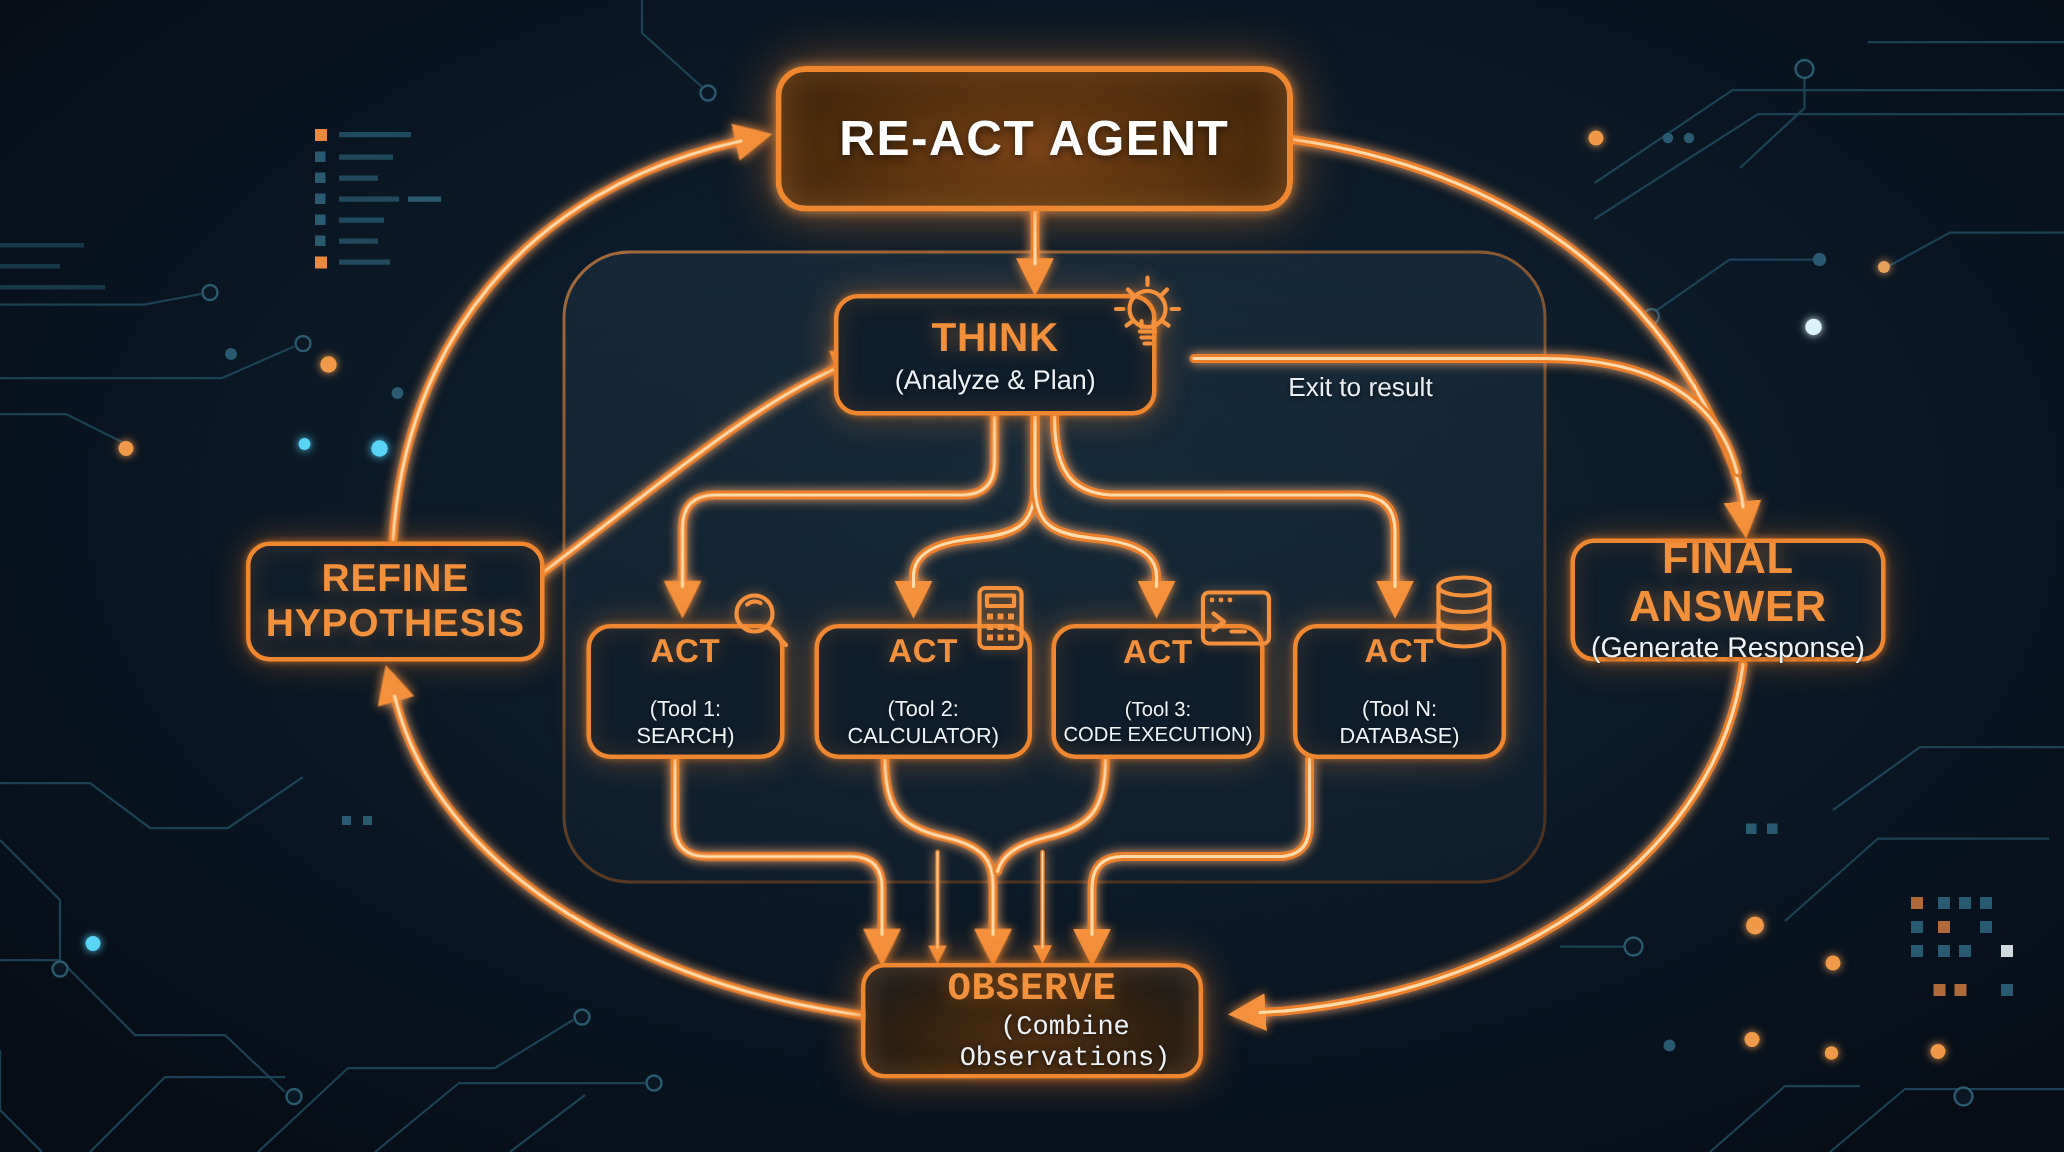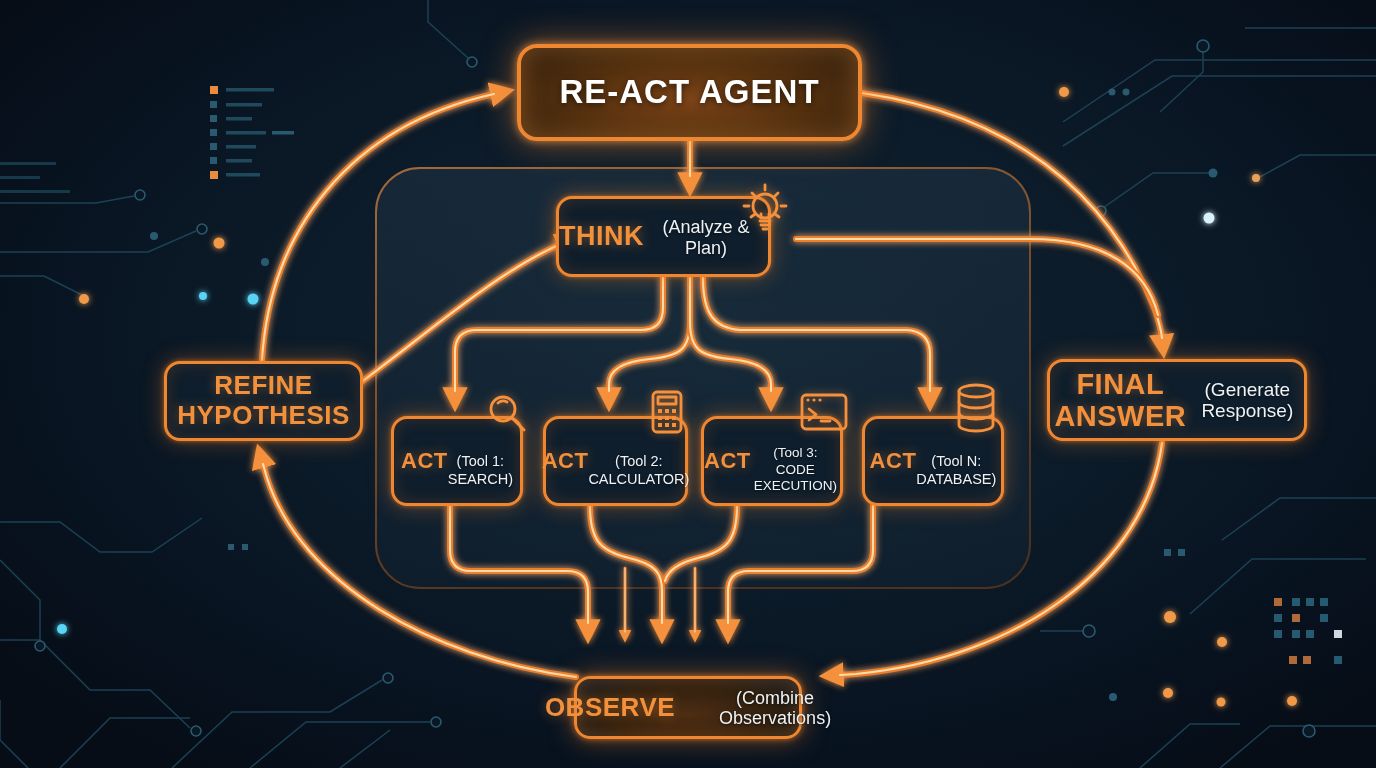--- a/index.html
+++ b/index.html
@@ -12,21 +12,21 @@
   .stage svg{position:absolute;left:0;top:0;}
   
   .pw{fill:none;stroke:#ec7f2b;stroke-width:6;stroke-linecap:round;stroke-linejoin:round;}
   .pc{fill:none;stroke:#ffe0b0;stroke-width:2.1;stroke-linecap:round;opacity:.95;}
   .pw.thin{stroke-width:3;}
   .pc.thin{stroke-width:1.1;}
   
   .node{
     position:absolute;box-sizing:border-box;
     border:3px solid #ef8630;border-radius:16px;
-    display:flex;flex-direction:row;align-items:center;justify-content:center;
+    display:flex;flex-direction:column;align-items:center;justify-content:center;
     text-align:center;line-height:1.12;z-index:5;
     background:#0f1e2c;
     box-shadow:0 0 22px rgba(240,130,40,.38),0 0 5px rgba(240,130,40,.6),
                inset 0 0 16px rgba(240,130,40,.18);
   }
   .node .title{color:#f2903c;font-weight:bold;letter-spacing:.5px;
     text-shadow:0 0 12px rgba(242,144,60,.45);}
   .node .sub{color:#edf2f6;text-shadow:0 1px 3px rgba(0,0,0,.6);}
   .node-agent{
     border-width:4px;border-radius:20px;
@@ -279,26 +279,26 @@
     <div class="sub">(Analyze &amp; Plan)</div>
   </div>
 
   <div class="node node-refine" style="left:164px;top:361px;width:199px;height:80px;">
     <div class="title">
       <span style="display:block">REFINE</span>
       <span style="display:block">HYPOTHESIS</span>
     </div>
   </div>
 
-  <div class="node node-final" style="left:1047px;top:359px;width:260px;height:82px;">
+  <div class="node node-final" style="left:1047px;top:359px;width:210px;height:82px;">
     <div class="title">FINAL ANSWER</div>
     <div class="sub">(Generate Response)</div>
   </div>
 
-  <div class="node node-observe" style="left:574px;top:676px;width:228px;height:63px;">
+  <div class="node node-observe" style="left:574px;top:642px;width:228px;height:77px;font-family:Liberation Mono, monospace;">
     <div class="title">OBSERVE</div>
     <div class="sub">(Combine Observations)</div>
   </div>
 
   <div class="node node-act" style="left:391px;top:416px;width:132px;height:90px;">
     <div class="title">ACT</div>
     <div class="sub">
       <span style="display:block">(Tool 1:</span>
       <span style="display:block">SEARCH)</span>
     </div>
@@ -321,20 +321,21 @@
   </div>
 
   <div class="node node-act" style="left:862px;top:416px;width:142px;height:90px;">
     <div class="title">ACT</div>
     <div class="sub">
       <span style="display:block">(Tool N:</span>
       <span style="display:block">DATABASE)</span>
     </div>
   </div>
 
+  <div class="edge-label" style="left:812px;top:247px;width:190px;">Exit to result</div>
 
   <div class="icon" style="left:736px;top:180px;">
     <svg width="58" height="58" viewBox="0 0 58 58">
       <circle class="ik" cx="29" cy="26" r="12"></circle>
       <path class="ik" d="M25,38 V34 M33,38 V34"></path>
       <path class="ik" d="M24,41 H34 M25,45 H33 M27,49 H31"></path>
       <path class="ik" d="M29,5 V10 M13,26 H8 M50,26 H45 M16,13 L19.5,16.5 M42,13 L38.5,16.5 M15,37 L18.5,34.5 M43,37 L39.5,34.5"></path>
     </svg>
   </div>
 

